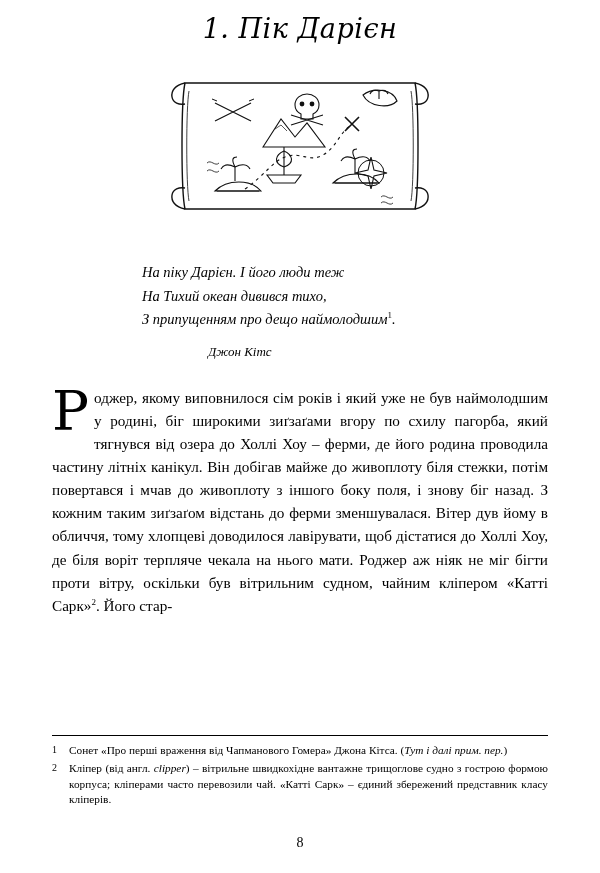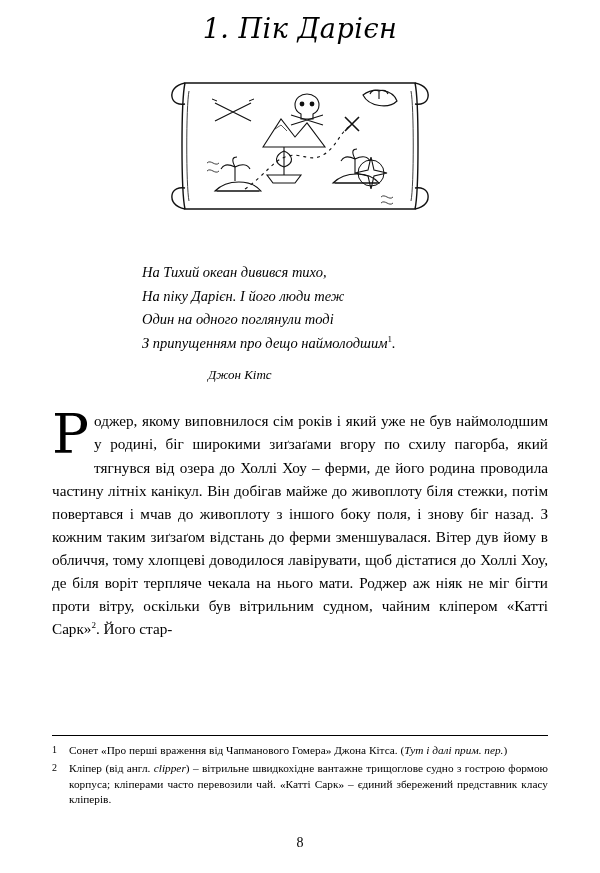--- a/index.html
+++ b/index.html
@@ -179,23 +179,22 @@
         <circle cx="216" cy="102" r="13" stroke-width="1"></circle>
         <path d="M216 86 L219 99 L232 102 L219 105 L216 118 L213 105 L200 102 L213 99 Z"></path>
 
         <path d="M208 24 C218 16 238 18 242 30 C234 38 214 36 208 24 Z"></path>
         <path d="M224 28 L224 20 M224 20 c-5-2 -8 0 -9 3 M224 20 c5-2 8 0 9 3"></path>
       </g>
     </svg>
   </div>
 
   <div class="epigraph">
+    <div>На піку Дарієн. І його люди теж</div>
     <div>На Тихий океан дивився тихо,</div>
-    <div>На піку Дарієн. І його люди теж</div>
-    <div>Один на одного поглянули тоді</div>
     <div><span>З припущенням про дещо наймолодшим</span><sup>1</sup>.</div>
   </div>
 
   <div class="epigraph-author">Джон Кітс</div>
 
   <p class="body-text">
     <span class="dropcap">Р</span><span>оджер, якому виповнилося сім років і який уже не був наймолодшим у родині, біг широкими зиґзаґами вгору по схилу пагорба, який тягнувся від озера до Холлі Хоу – ферми, де його родина проводила частину літніх канікул. Він добігав майже до живоплоту біля стежки, потім повертався і мчав до живоплоту з іншого боку поля, і знову біг назад. З кожним таким зиґзаґом відстань до ферми зменшувалася. Вітер дув йому в обличчя, тому хлопцеві доводилося лавірувати, щоб дістатися до Холлі Хоу, де біля воріт терпляче чекала на нього мати. Роджер аж ніяк не міг бігти проти вітру, оскільки був вітрильним судном, чайним кліпером «Катті Сарк»</span><sup>2</sup><span>. Його стар-</span>
   </p>
 
   <div class="footnotes">

